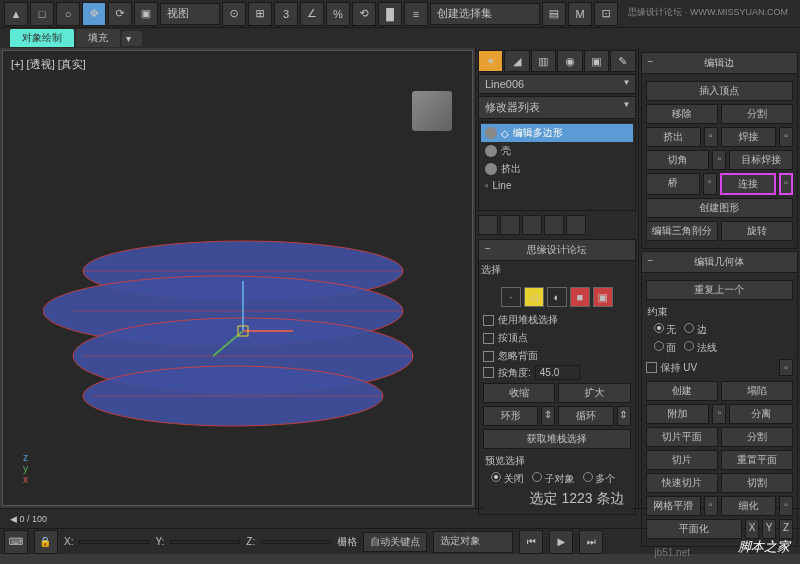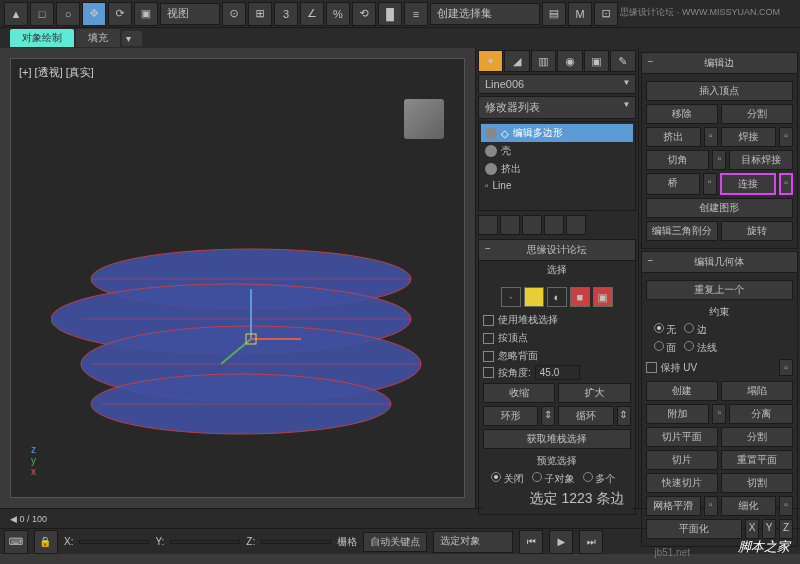--- a/index.html
+++ b/index.html
@@ -5,21 +5,21 @@
 * { box-sizing: border-box; margin: 0; padding: 0; font-family: "Microsoft YaHei", sans-serif; }
 body { background: #3a3a3a; color: #c0c0c0; width: 800px; height: 564px; overflow: hidden; font-size: 11px; position: relative; }
 .toolbar { background: #2a2a2a; height: 28px; display: flex; align-items: center; padding: 0 4px; border-bottom: 1px solid #1a1a1a; gap: 2px; }
 .tool-btn { width: 24px; height: 24px; background: #3a3a3a; border: 1px solid #1a1a1a; display: flex; align-items: center; justify-content: center; cursor: pointer; }
 .tool-btn.active { background: #5a9bd5; }
 .tool-dropdown { background: #3a3a3a; border: 1px solid #1a1a1a; padding: 2px 20px 2px 6px; height: 22px; position: relative; min-width: 60px; }
 .tabs { background: #2a2a2a; height: 20px; display: flex; align-items: center; padding-left: 10px; gap: 2px; }
 .tab { padding: 2px 12px; background: #5eead4; color: #333; font-size: 10px; border-radius: 2px 2px 0 0; }
 .tab.inactive { background: #3a3a3a; color: #c0c0c0; }
 .main { display: flex; height: 460px; }
-.viewport { flex: 1; background: #282828; position: relative; border: 1px solid #555; margin: 10px; }
+.viewport { flex: 1; background: #282828; position: relative; border: 1px solid #555; margin: 2px; }
 .viewport-label { position: absolute; top: 6px; left: 8px; color: #ccc; font-size: 11px; }
 .viewcube { position: absolute; top: 40px; right: 20px; width: 40px; height: 40px; background: linear-gradient(135deg,#ccc,#888); border-radius: 3px; opacity: 0.6; }
 .mesh-placeholder { position: absolute; top: 130px; left: 40px; width: 400px; height: 260px; }
 .axis { position: absolute; bottom: 20px; left: 20px; font-size: 10px; }
 .axis .z { color: #5a9bd5; }
 .axis .y { color: #5aaa5a; }
 .axis .x { color: #d55a5a; }
 .right-panels { width: 325px; display: flex; background: #2a2a2a; }
 .panel-col { flex: 1; border-left: 1px solid #1a1a1a; padding: 2px; }
 .panel-tabs { display: flex; gap: 1px; height: 22px; margin-bottom: 2px; }
@@ -49,24 +49,24 @@
 .btn { flex: 1; background: #3a3a3a; border: 1px solid #1a1a1a; padding: 2px 4px; text-align: center; font-size: 10px; }
 .btn.sq { flex: 0 0 14px; padding: 2px 1px; }
 .btn.highlight { border: 2px solid #d946ef; }
 .radio-row { display: flex; gap: 8px; padding: 2px 8px; font-size: 10px; }
 .radio { width: 10px; height: 10px; border: 1px solid #888; border-radius: 50%; display: inline-block; }
 .radio.checked::after { content: ""; display: block; width: 4px; height: 4px; background: #ccc; border-radius: 50%; margin: 2px; }
 .status-row { background: #2a2a2a; font-size: 14px; padding: 2px 6px; text-align: right; }
 .timeline { background: #2a2a2a; height: 20px; border-top: 1px solid #1a1a1a; display: flex; align-items: center; padding: 0 10px; font-size: 9px; }
 .statusbar { background: #2a2a2a; height: 26px; border-top: 1px solid #1a1a1a; display: flex; align-items: center; padding: 0 4px; gap: 6px; font-size: 10px; }
 .coord { background: #2a2a2a; border: 1px solid #1a1a1a; padding: 1px 4px; width: 70px; }
-.watermark1 { position: absolute; top: 6px; right: 20px; color: #888; font-size: 9px; }
+.watermark1 { position: absolute; top: 6px; right: 12px; color: #888; font-size: 9px; }
 .watermark2 { position: absolute; bottom: 8px; right: 10px; color: #fff; font-size: 13px; font-style: italic; }
 .watermark3 { position: absolute; bottom: 6px; right: 110px; color: #777; font-size: 10px; }
-.section-title { text-align: center; padding: 2px; font-size: 10px; }
+.section-title { padding: 2px; font-size: 10px; }
 </style>
 </head>
 <body>
 
 <div class="toolbar">
   <div class="tool-btn">▲</div>
   <div class="tool-btn">□</div>
   <div class="tool-btn">○</div>
   <div class="tool-btn active">✥</div>
   <div class="tool-btn">⟳</div>

